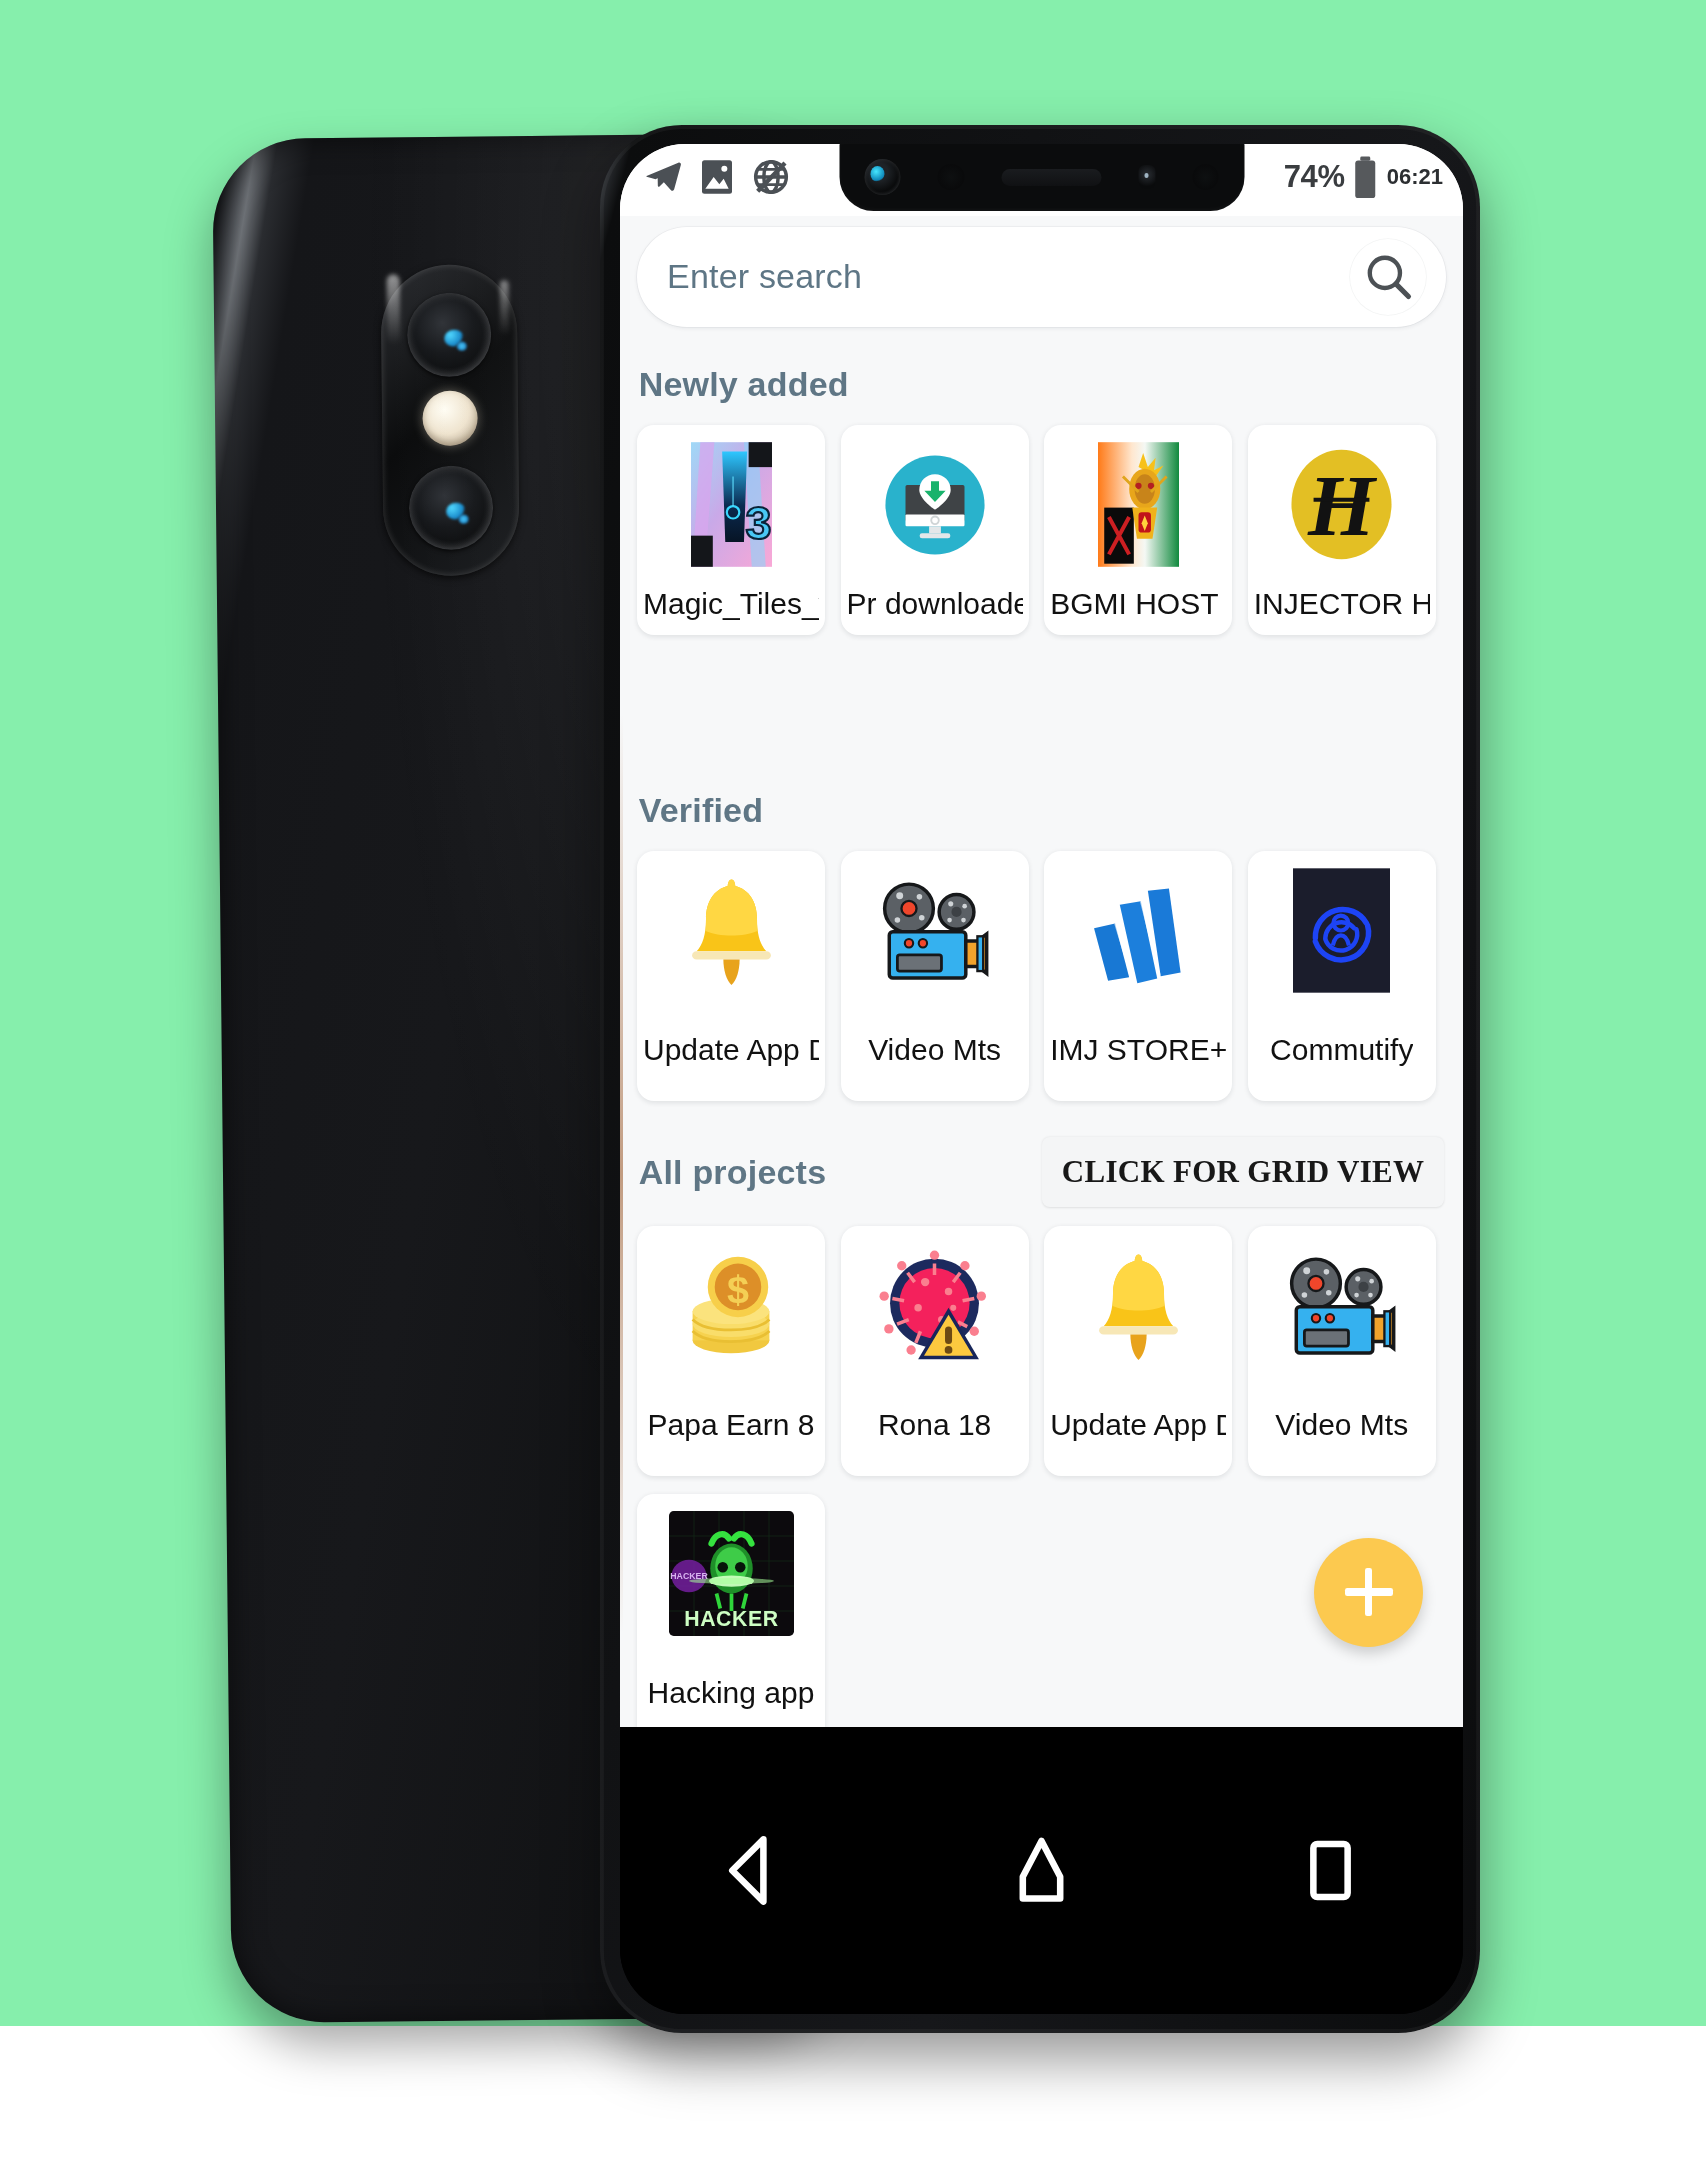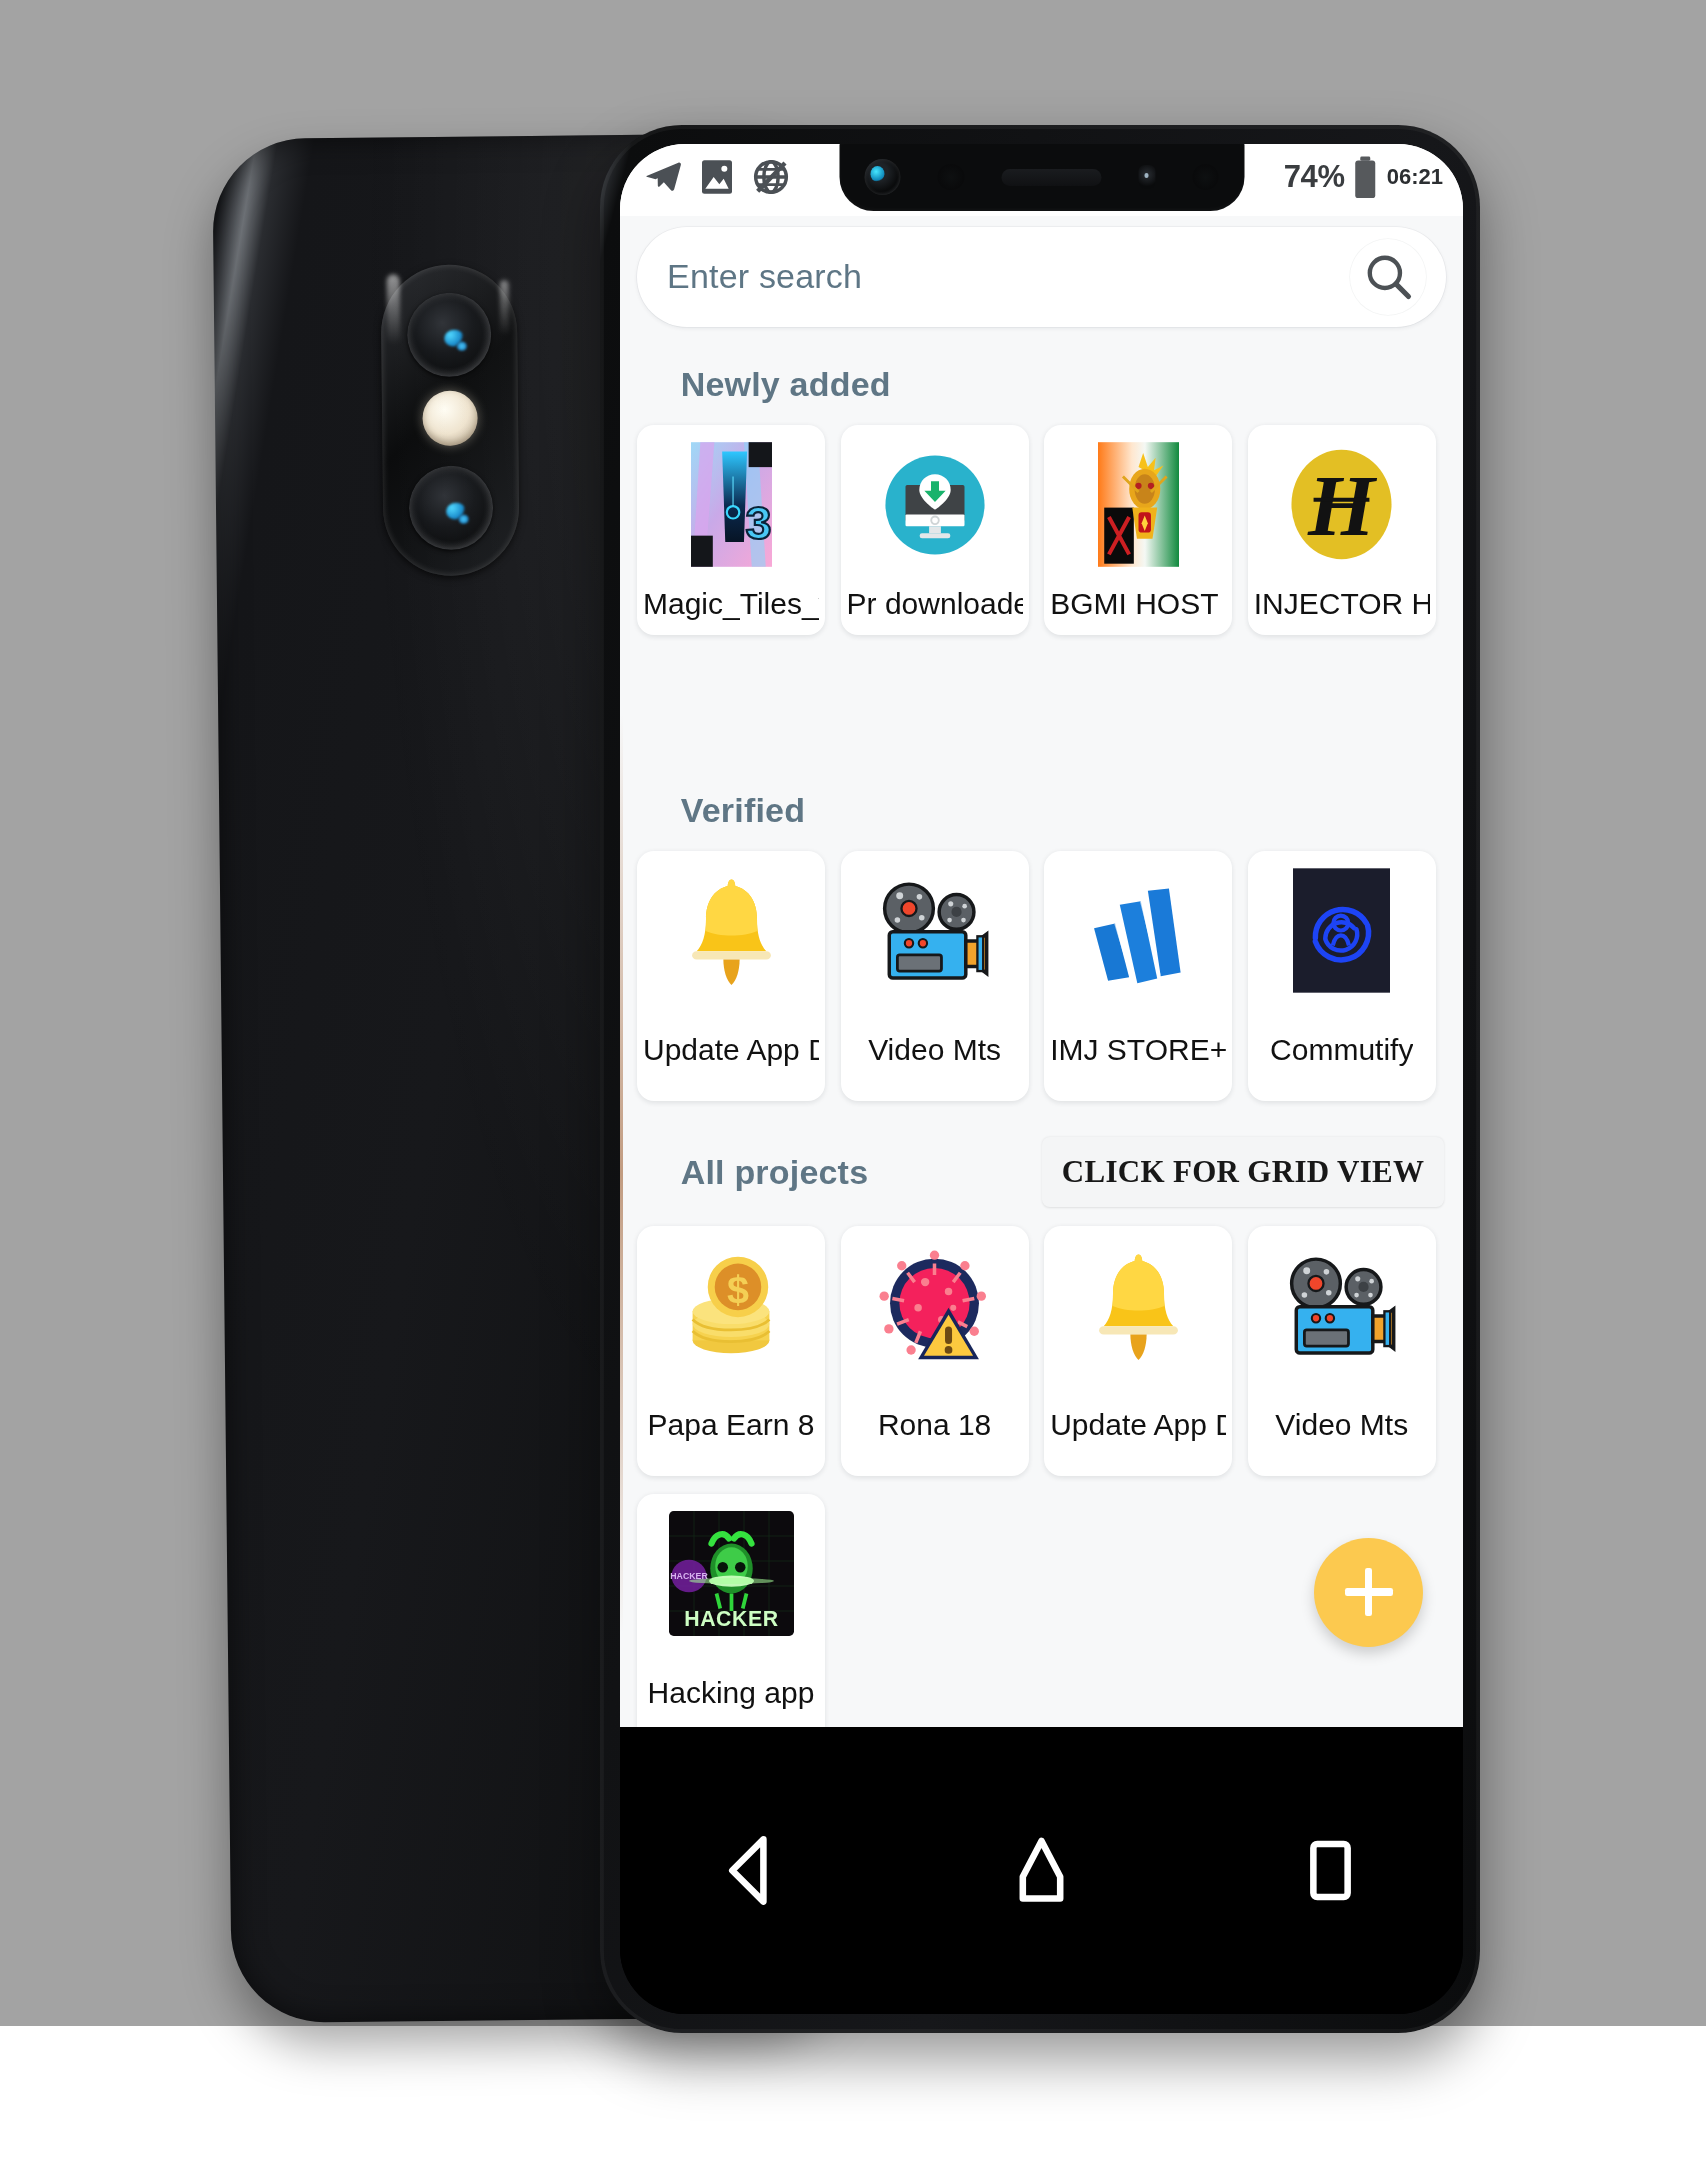--- a/index.html
+++ b/index.html
@@ -4,21 +4,21 @@
 <style>
   * { box-sizing: border-box; margin: 0; padding: 0; }
   html, body {
     width: 1707px; height: 2161px;
     background: #ffffff;
     font-family: "Liberation Sans", sans-serif;
     overflow: hidden;
   }
 
   
-  #scene { position: relative; width: 1707px; height: 2026px; background:#a3a3a3; }
+  #scene { position: relative; width: 1707px; height: 2026px; background:#86efac; }
 
   
   #back-phone {
     position: absolute; left: 222px; top: 136px;
     width: 615px; height: 1884px;
     border-radius: 93px;
     background:
       linear-gradient(100deg,
         #111214 0px, #1b1d20 17px, #45484d 31px, #6e7277 44px,
         #2a2c30 65px, #151619 101px,
@@ -189,21 +189,21 @@
     display:flex; align-items:center; justify-content:center;
     box-shadow: 0 0 0 0.8px rgba(20,30,40,.05);
   }
 
   
   .section-head{
     display:flex; align-items:center; justify-content:space-between;
     padding: 0 18.7px; margin-top: 36px; min-height: 44px;
   }
   .section-title{
-    font-size:34px; font-weight:700; color:#5f7685; letter-spacing:0.2px;margin-left:42px;
+    font-size:34px; font-weight:700; color:#5f7685; letter-spacing:0.2px;
   }
   #grid-view-btn{
     background:#f4f5f6; border:none; color:#181818;
     font-family:Liberation Serif, serif;
     font-size:31px; font-weight:700; letter-spacing:0.3px;
     padding: 17px 20px; border-radius:7.8px;
     box-shadow: 0 0.8px 2.3px rgba(0,0,0,.10);
     cursor:pointer; white-space:nowrap;
   }
 

